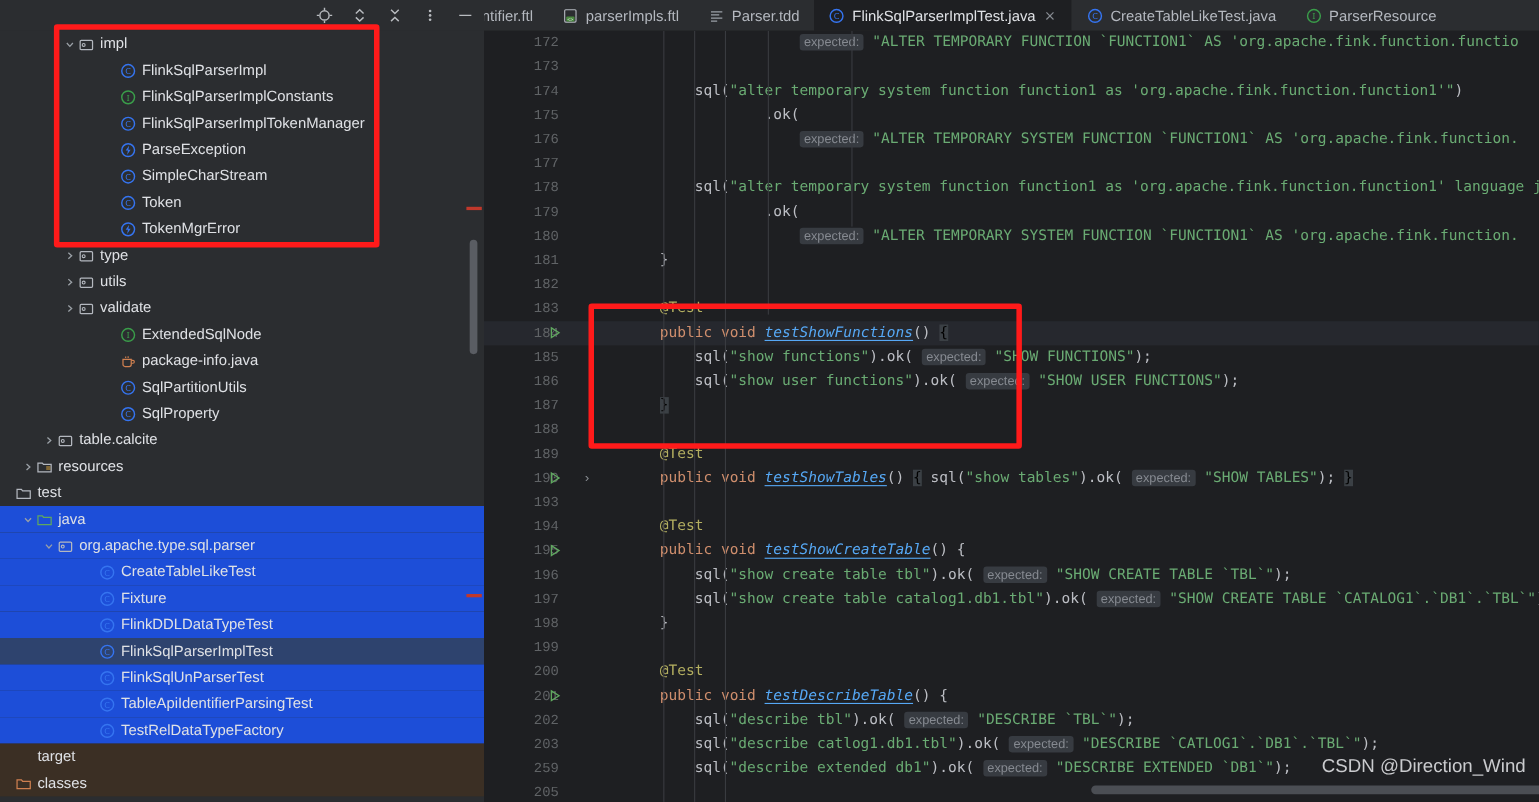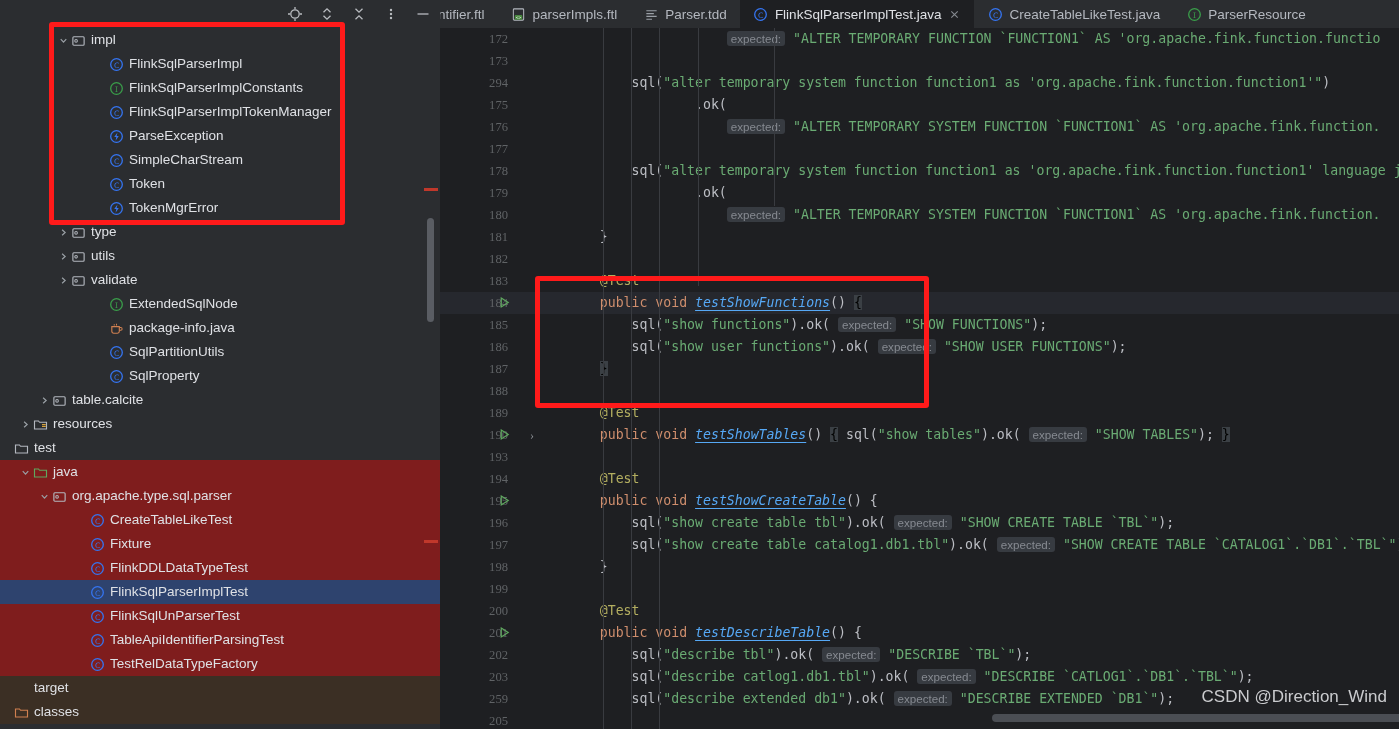--- a/index.html
+++ b/index.html
@@ -41,21 +41,21 @@
     display: flex; align-items: center; justify-content: center;
   }
   .row .twisty svg { display: block; }
   .row .ico {
     width: 16px; height: 16px; flex: 0 0 16px; margin-right: 5px;
     display: flex; align-items: center; justify-content: center;
   }
   .row .ico svg { display: block; }
   .row .lbl { line-height: 24px; }
   .row.sel { background: #2e436e; }
-  .greenbg { background: #7f1d1d; }
+  .greenbg { background: #1d4ed8; }
   .brownbg { background: #3b2f24; }
 
   
   #tree-scrollbar {
     position: absolute; left: 427px; top: 218px; width: 7px; height: 104px;
     background: #5a5d63; border-radius: 4px;
   }
   .err-tick { position: absolute; left: 424px; width: 14px; height: 3px; background: #c0382b; }
 
   
@@ -85,21 +85,21 @@
     background: #1e1f22; overflow: hidden;
   }
   .cline {
     position: relative; height: 22px; white-space: pre;
     font-family: "DejaVu Sans Mono", monospace; font-size: 13.2px;
     line-height: 22px;
   }
   .gutter {
     position: absolute; left: 0; top: 0; width: 128px; height: 22px;
     text-align: left; color: #606366; font-size: 12.6px;
-    font-family: Liberation Serif, serif;
+    font-family: Liberation Mono, monospace;
   }
   .gnum { position: absolute; right: 60px; top: 0; }
   .runarrow { position: absolute; left: 58px; top: 4px; width: 14px; height: 14px; color: #5fa85f; }
   .runarrow svg { display: block; }
   .foldmark { position: absolute; left: 90px; top: 0; color: #8a8e94; font-size: 12px; }
   .ctext { position: absolute; left: 128px; top: 0; }
 
   .cur-line-hl { position: absolute; left: 0; width: 959px; height: 22px; background: #26282e; }
 
   
@@ -573,21 +573,21 @@
               <text x="8" y="11.2" font-size="8" fill="#3a9d4a" text-anchor="middle" font-family="DejaVu Serif, serif">I</text>
             </svg>
           </span>
           <span>ParserResource</span>
         </div>
       </div>
     <div id="code-area">
 
     <div class="cline"><div class="gutter"><span class="gnum">172</span></div><div class="ctext"><span class="pln">                    </span><span class="hint">expected:</span><span class="pln"> </span><span class="str">"ALTER TEMPORARY FUNCTION `FUNCTION1` AS 'org.apache.fink.function.functio</span></div></div>
         <div class="cline"><div class="gutter"><span class="gnum">173</span></div><div class="ctext"></div></div>
-        <div class="cline"><div class="gutter"><span class="gnum">294</span></div><div class="ctext"><span class="pln">        sql(</span><span class="str">"alter temporary system function function1 as 'org.apache.fink.function.function1'"</span><span class="pln">)</span></div></div>
+        <div class="cline"><div class="gutter"><span class="gnum">174</span></div><div class="ctext"><span class="pln">        sql(</span><span class="str">"alter temporary system function function1 as 'org.apache.fink.function.function1'"</span><span class="pln">)</span></div></div>
         <div class="cline"><div class="gutter"><span class="gnum">175</span></div><div class="ctext"><span class="pln">                .ok(</span></div></div>
         <div class="cline"><div class="gutter"><span class="gnum">176</span></div><div class="ctext"><span class="pln">                    </span><span class="hint">expected:</span><span class="pln"> </span><span class="str">"ALTER TEMPORARY SYSTEM FUNCTION `FUNCTION1` AS 'org.apache.fink.function.</span></div></div>
         <div class="cline"><div class="gutter"><span class="gnum">177</span></div><div class="ctext"></div></div>
         <div class="cline"><div class="gutter"><span class="gnum">178</span></div><div class="ctext"><span class="pln">        sql(</span><span class="str">"alter temporary system function function1 as 'org.apache.fink.function.function1' language jav</span></div></div>
         <div class="cline"><div class="gutter"><span class="gnum">179</span></div><div class="ctext"><span class="pln">                .ok(</span></div></div>
         <div class="cline"><div class="gutter"><span class="gnum">180</span></div><div class="ctext"><span class="pln">                    </span><span class="hint">expected:</span><span class="pln"> </span><span class="str">"ALTER TEMPORARY SYSTEM FUNCTION `FUNCTION1` AS 'org.apache.fink.function.</span></div></div>
         <div class="cline"><div class="gutter"><span class="gnum">181</span></div><div class="ctext"><span class="pln">    }</span></div></div>
         <div class="cline"><div class="gutter"><span class="gnum">182</span></div><div class="ctext"></div></div>
         <div class="cline"><div class="gutter"><span class="gnum">183</span></div><div class="ctext"><span class="ann">    @Test</span></div></div>
         <div class="cline"><div class="cur-line-hl"></div><div class="gutter"><span class="gnum">184</span><span class="runarrow"><svg width="13" height="13" viewBox="0 0 14 14" fill="none" stroke="#5fa85f" stroke-width="1.3">

